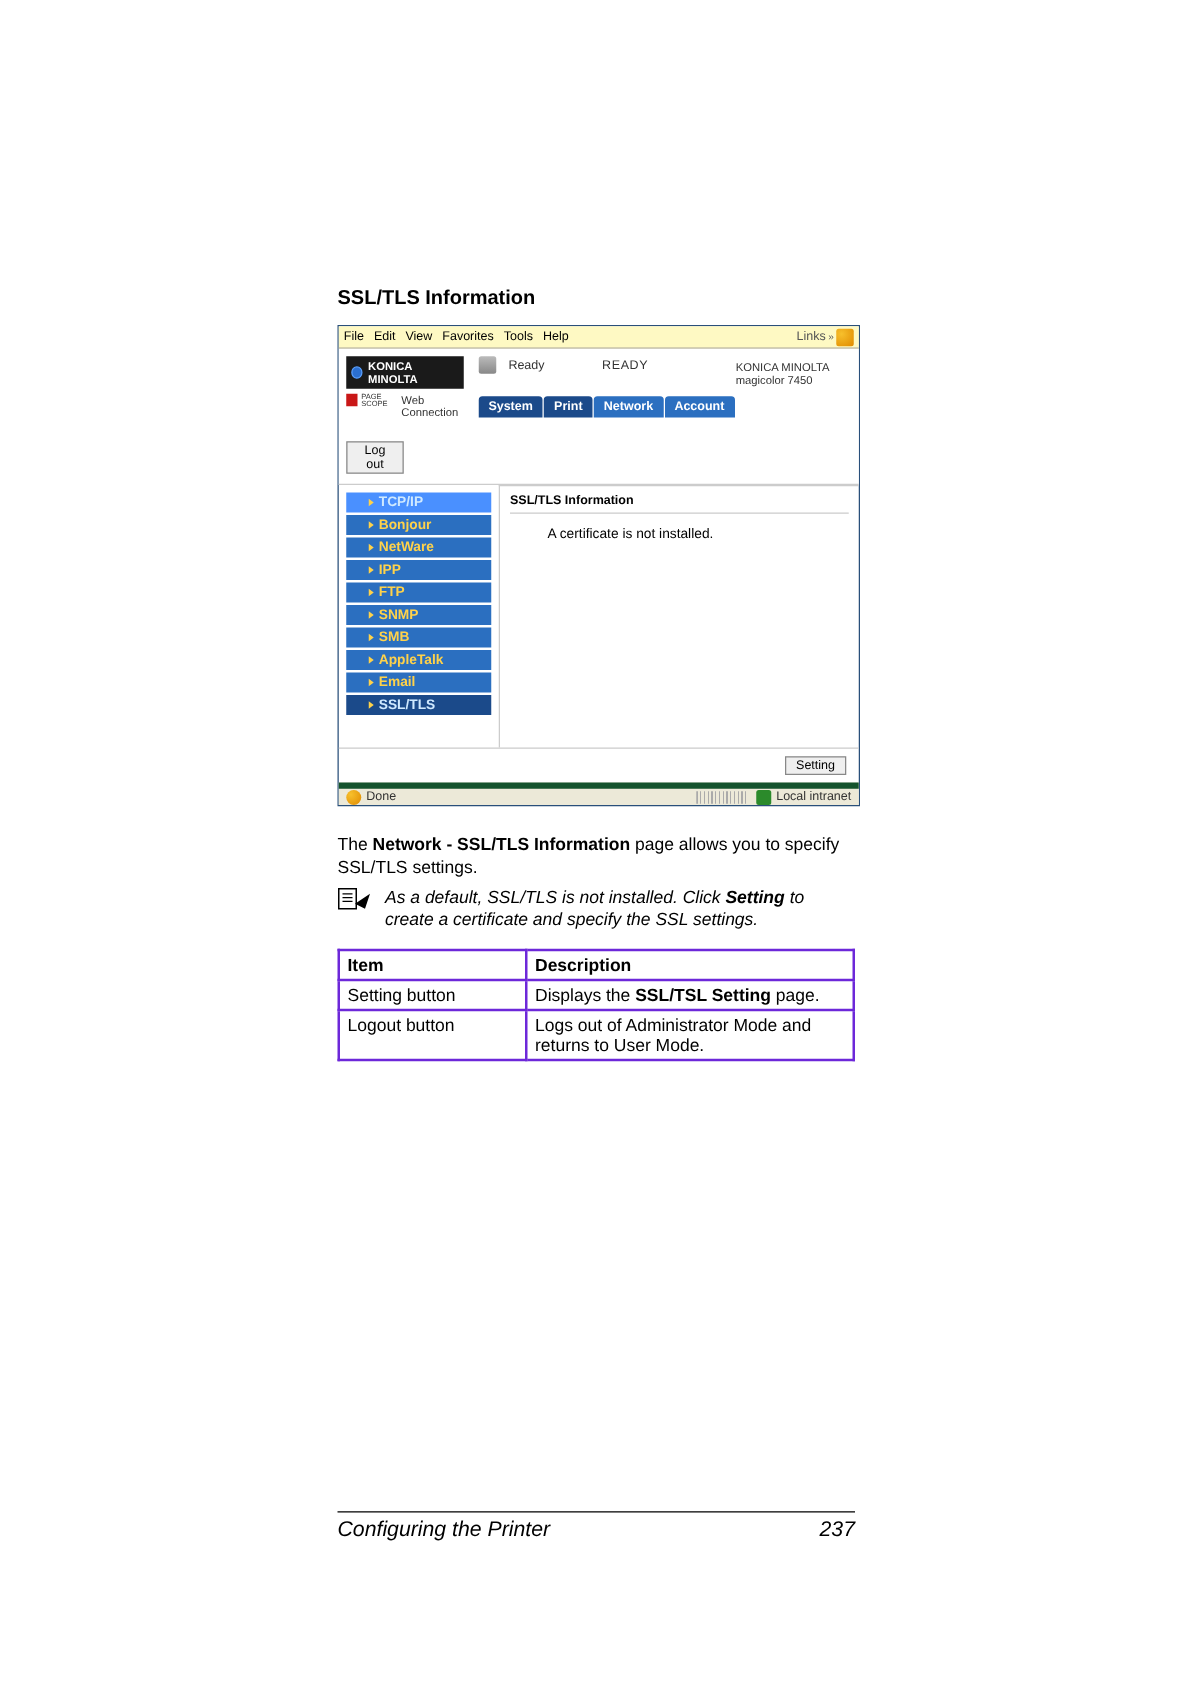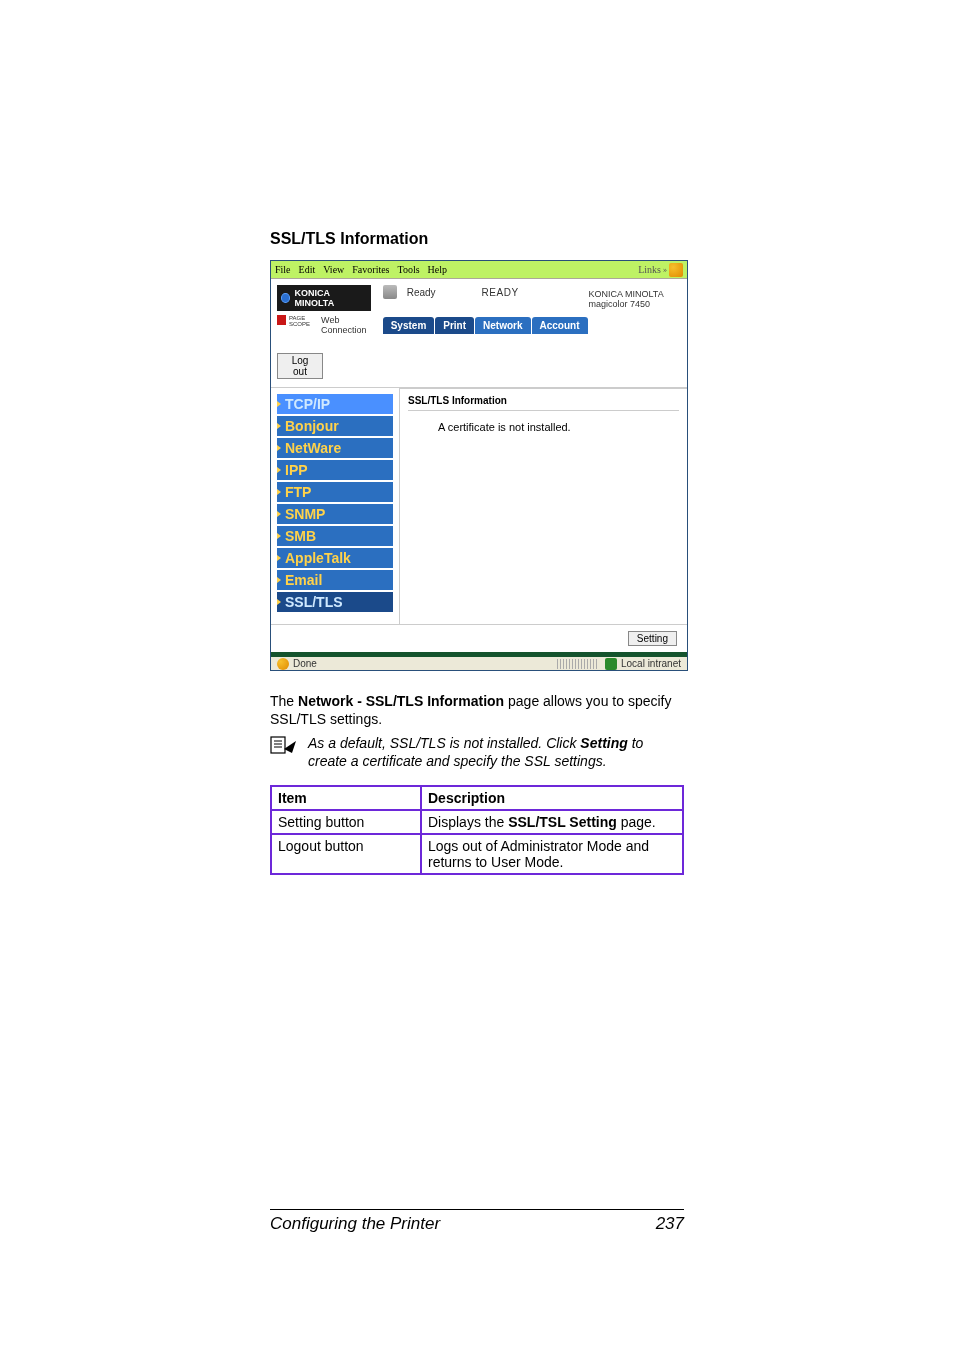--- a/index.html
+++ b/index.html
@@ -50,26 +50,25 @@
     width: 16px; height: 14px;
     border-radius: 2px;
     display: flex; align-items: center; justify-content: center;
     font-size: 9px; font-weight: bold; color: #fff;
   }
   .ie-ctrl.min { background: #2b5fc0; border:1px solid #fff;}
   .ie-ctrl.max { background: #2b5fc0; border:1px solid #fff;}
   .ie-ctrl.close { background: #d04a2b; border:1px solid #fff;}
   .ie-menubar {
     height: 18px;
-    background: #bef264;
+    background: #fef9c3;
     display: flex; align-items: center;
     padding: 0 4px;
     border-bottom: 1px solid #aca899;
     justify-content: space-between;
-    font-family: Liberation Serif, serif;
   }
   .ie-menubar .menus { display: flex; gap: 8px; color: #000; }
   .ie-menubar .links { display:flex; align-items:center; gap:2px; color:#555;}
   .ie-menubar .links .chev { font-size:8px; }
   .ie-menubar .ie-logo {
     width: 14px; height: 14px;
     background: radial-gradient(circle at 30% 30%, #f7c02c, #e08a00);
     border-radius: 2px;
   }
   .ie-content {
@@ -148,22 +147,22 @@
   }
   .tab.inactive { background: #2b6fc0; }
   .tab.active { background: #2b6fc0; }
   .body-row { display:flex; }
   .nav {
     width: 128px;
     padding: 6px 6px 12px 6px;
     display:flex; flex-direction:column; gap:2px;
   }
   .nav-item {
-    background: #2b6fc0; color: #ffd24a; font-size: 14px;
-    padding: 2px 0;
+    background: #2b6fc0; color: #ffd24a; font-size: 11px;
+    padding: 2px 18px;
     display:flex; align-items:center; gap:4px;
     font-weight: bold;
     cursor: pointer;
   }
   .nav-item.hl { background: #4a90ff; color:#cfe9ff; }
   .nav-item.sel { background: #1b4a8a; color:#cfe9ff; }
   .nav-item .tri {
     width:0; height:0;
     border-left: 4px solid #ffd24a;
     border-top: 3px solid transparent;

